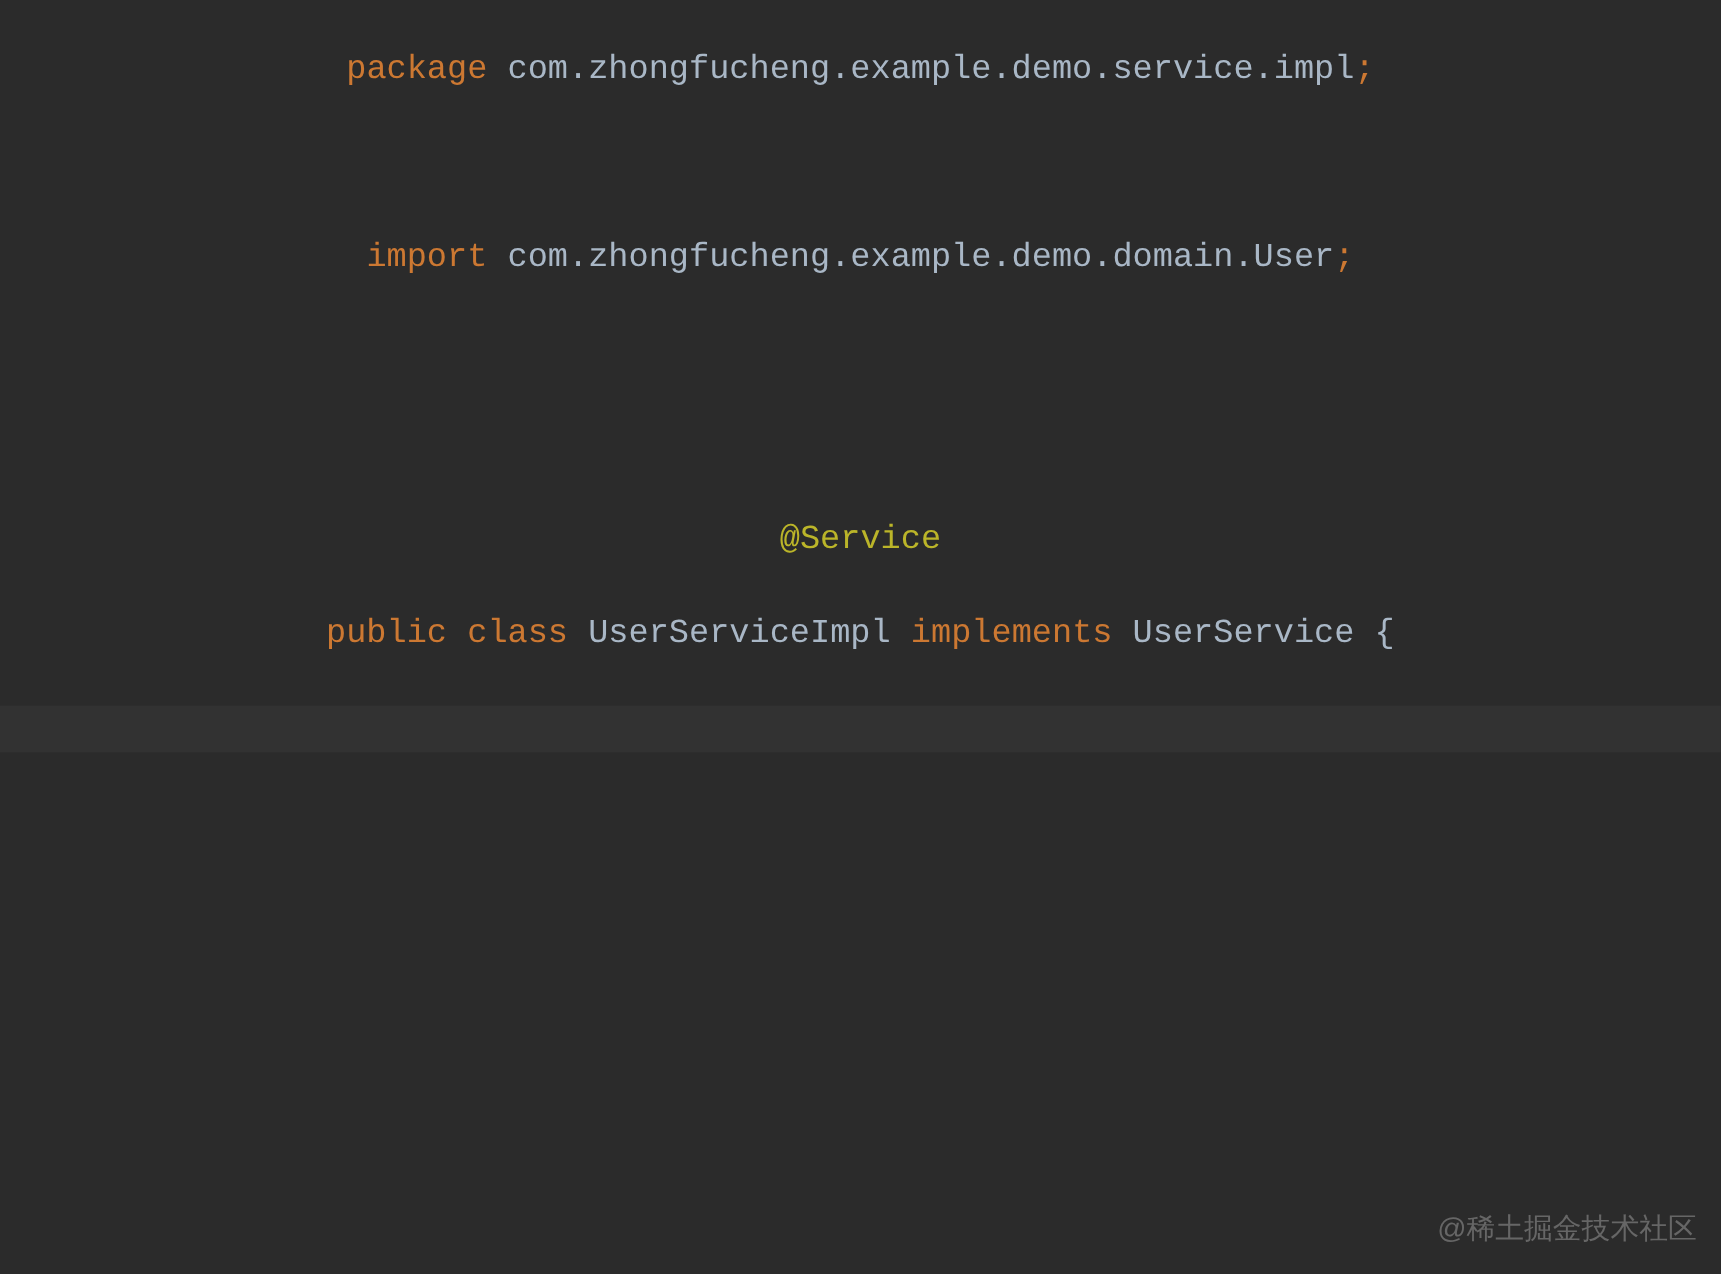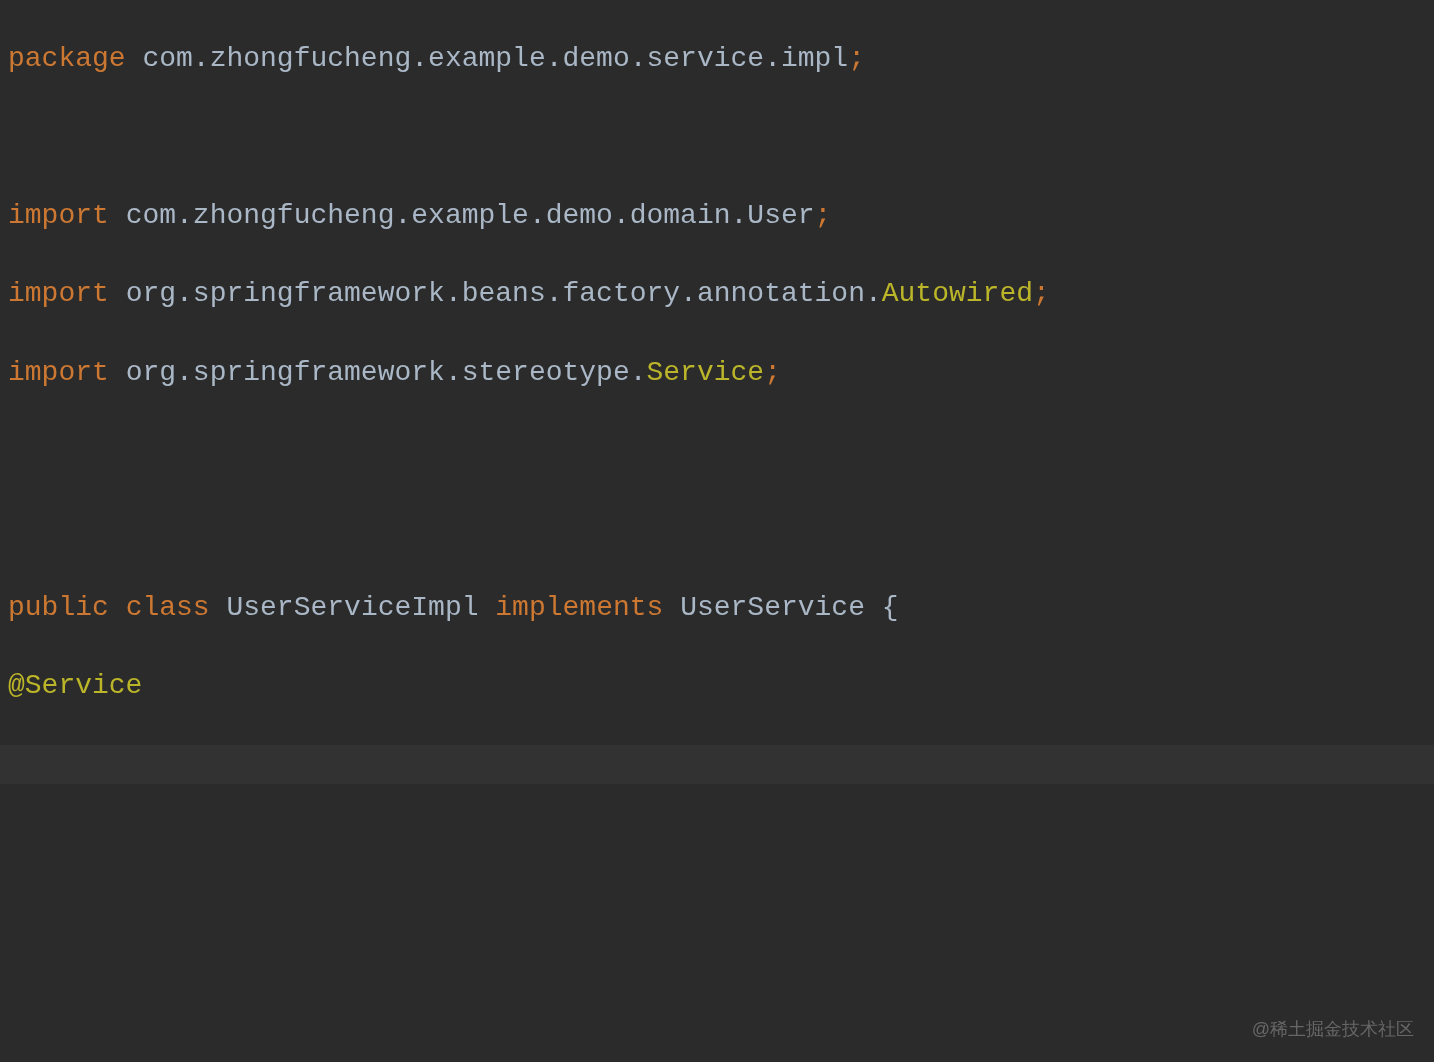--- a/index.html
+++ b/index.html
@@ -19,57 +19,56 @@
       height: 1062px;
       position: relative;
     }
     .code-area {
       padding: 0 8px;
       white-space: pre;
     }
     .line {
       display: block;
       min-height: 39px;
+      text-align: center;
     }
     .highlighted-line {
       background-color: #323232;
       display: block;
       min-height: 39px;
       margin: 0 -8px;
       padding: 0 8px;
     }
     .kw { color: #cc7832; }
     .pkg { color: #a9b7c6; }
     .semi { color: #cc7832; }
     .annotation { color: #bbb529; }
     .classname { color: #a9b7c6; }
     .brace { color: #a9b7c6; }
     .watermark {
       position: absolute;
       bottom: 20px;
       right: 20px;
       color: #666;
-      font-size: 18px;
+      font-size: 24px;
       font-family: sans-serif;
       margin-top: 48px;
     }
   </style>
 </head>
 <body>
 
 <div class="code-area">
 <span class="line"><span class="kw">package</span><span class="pkg"> com.zhongfucheng.example.demo.service.impl</span><span class="semi">;</span></span>
 <span class="line"> </span>
 <span class="line"><span class="kw">import</span><span class="pkg"> com.zhongfucheng.example.demo.domain.User</span><span class="semi">;</span></span>
-<span class="line"><span class="kw">import</span><span class="pkg"> org.springframework.beans.factory.annotation.</span><span class="annotation">Autowired</span><span class="semi">;</span></span>
-<span class="line"><span class="kw">import</span><span class="pkg"> org.springframework.stereotype.</span><span class="annotation">Service</span><span class="semi">;</span></span>
 <span class="line"> </span>
 <span class="line"> </span>
+<span class="line"><span class="annotation">@Service</span></span>
 <span class="line"><span class="kw">public</span> <span class="kw">class</span><span class="classname"> UserServiceImpl </span><span class="kw">implements</span><span class="classname"> UserService </span><span class="brace">{</span></span>
-<span class="line"><span class="annotation">@Service</span></span>
 <span class="highlighted-line"> </span>
 <span class="line"> </span>
 
 
 
 
 
 
 
 

